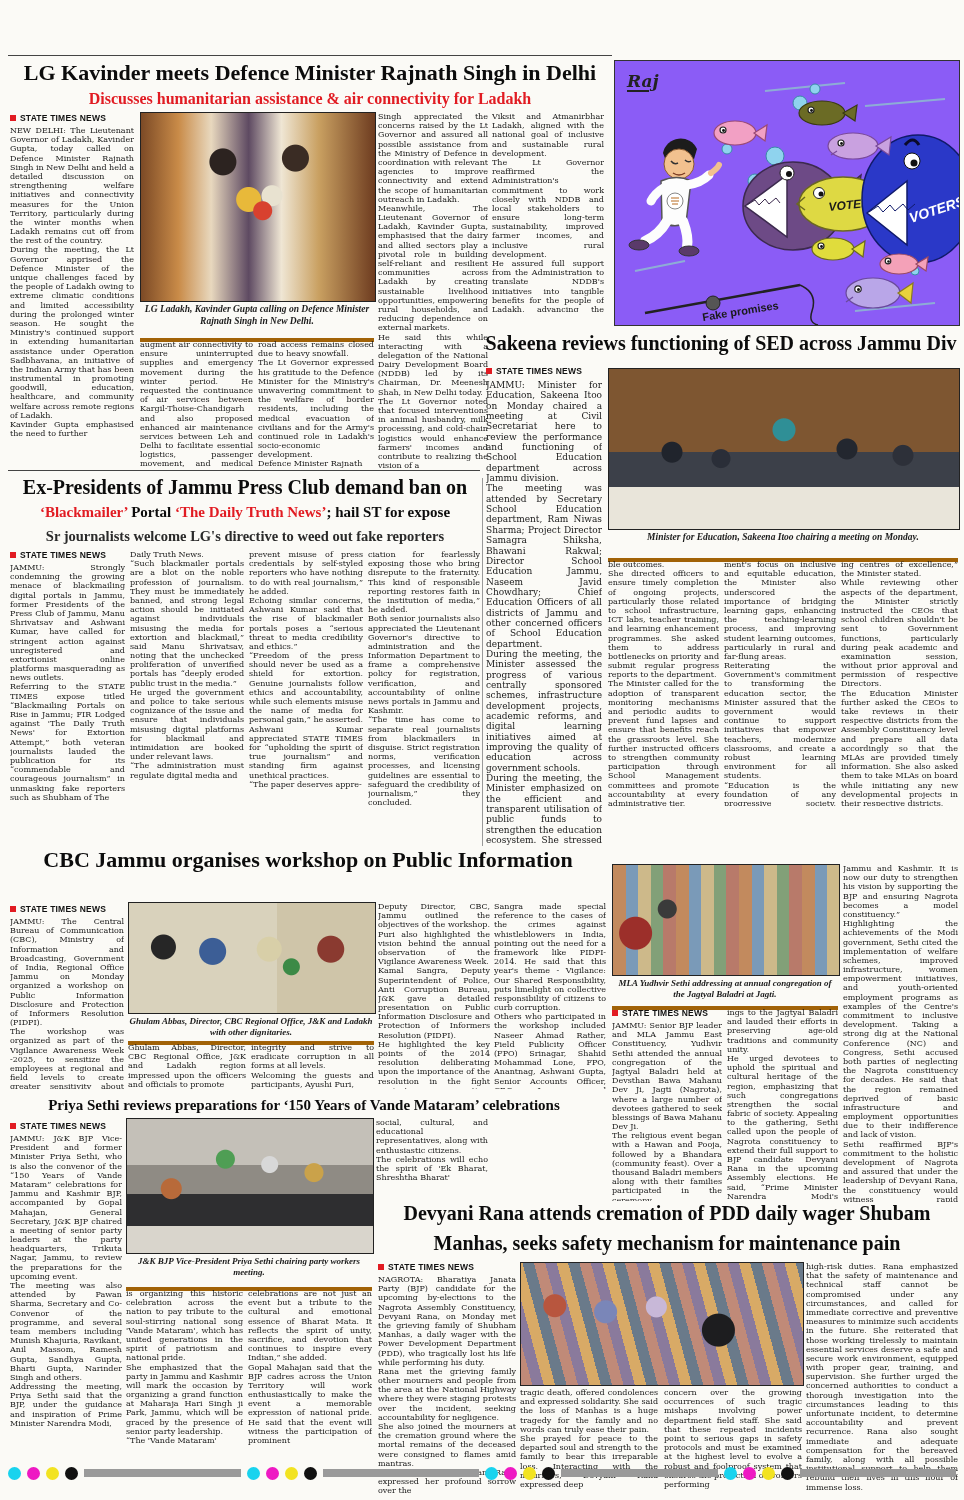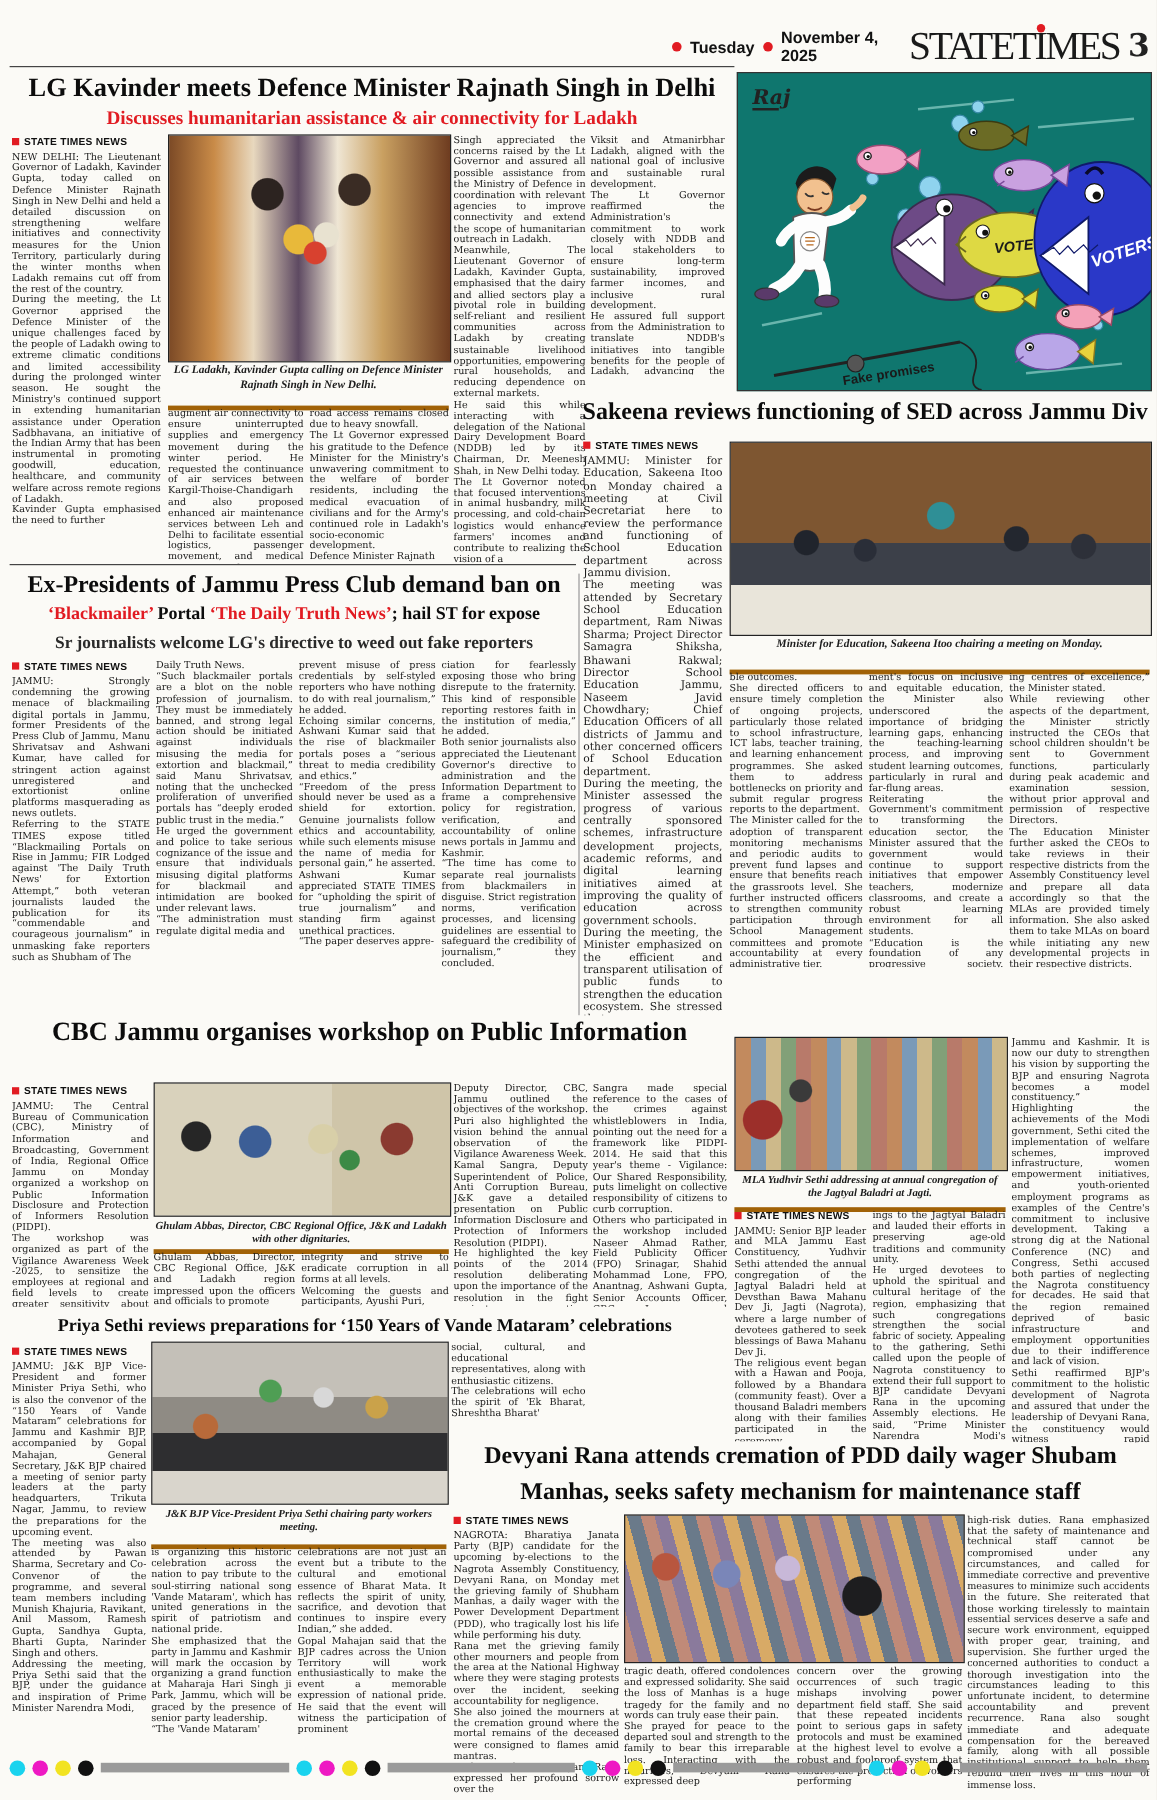--- a/index.html
+++ b/index.html
@@ -47,21 +47,21 @@
   #lg-rule-bot{left:8px;top:470px;width:472px;}
   .ph-lg{background:
     radial-gradient(circle at 52% 52%,#d8412f 0 9px,transparent 10px),
     radial-gradient(circle at 46% 46%,#e8b93a 0 12px,transparent 13px),
     radial-gradient(circle at 56% 44%,#e8e2d0 0 10px,transparent 11px),
     radial-gradient(circle at 35% 26%,#2c2320 0 13px,transparent 14px),
     radial-gradient(circle at 66% 24%,#3a2c24 0 13px,transparent 14px),
     linear-gradient(90deg,#7c4a26 0%,#c98b48 16%,#e8d8be 30%,#5e4a62 46%,#efe6d4 60%,#c9a061 76%,#6e3c20 100%);}
 
   
-  #cartoon{left:614px;top:60px;width:344px;height:264px;border:1px solid #333;background:#0f766e;}
+  #cartoon{left:614px;top:60px;width:344px;height:264px;border:1px solid #333;background:#8b5cf6;}
 
   
   #sk-h1{left:484px;top:324px;width:474px;height:39px;font-size:20px;line-height:38px;}
   #sk-kicker{left:486px;top:366px;}
   #sk-c1{left:486px;top:380px;width:116px;height:466px;font-size:9px;}
   #sk-photo{left:608px;top:368px;width:350px;height:160px;}
   #sk-caption{left:608px;top:530px;width:350px;height:26px;}
   #sk-c2{left:608px;top:560px;width:111px;height:246px;}
   #sk-c3{left:724px;top:560px;width:112px;height:246px;}
   #sk-c4{left:841px;top:560px;width:117px;height:246px;}
@@ -154,28 +154,20 @@
   #regmarks{left:8px;top:1464px;width:948px;height:18px;display:flex;align-items:center;gap:6px;}
   .reg-dot{width:13px;height:13px;border-radius:50%;flex:0 0 auto;}
   .reg-c{background:#19d3ee;} .reg-m{background:#ee19c3;} .reg-y{background:#f2e321;} .reg-k{background:#111;}
   .reg-bar{height:8px;background:#9a9a9a;flex:1 1 auto;}
 </style>
 </head>
 <body>
 
 <div id="page">
 
-  <div class="abs" id="masthead">
-    <span class="date-dot"></span>
-    <span class="date-txt">Tuesday</span>
-    <span class="date-dot"></span>
-    <span class="date-txt">November 4, 2025</span>
-    <span id="logo"><span>STATETIMES</span><span class="tittle"></span></span>
-    <span id="pageno">3</span>
-  </div>
 
   <div class="rule-h" id="lg-rule-top"></div>
   <div class="headline" id="lg-h1">LG Kavinder meets Defence Minister Rajnath Singh in Delhi</div>
   <div id="lg-sub">Discusses humanitarian assistance &amp; air connectivity for Ladakh</div>
   <div class="kicker" id="lg-kicker"><span class="sq"></span><span>STATE TIMES NEWS</span></div>
   <div class="col" id="lg-c1">NEW DELHI: The Lieutenant Governor of Ladakh, Kavinder Gupta, today called on Defence Minister Rajnath Singh in New Delhi and held a detailed discussion on strengthening welfare initiatives and connectivity measures for the Union Territory, particularly during the winter months when Ladakh remains cut off from the rest of the country.
 During the meeting, the Lt Governor apprised the Defence Minister of the unique challenges faced by the people of Ladakh owing to extreme climatic conditions and limited accessibility during the prolonged winter season. He sought the Ministry's continued support in extending humanitarian assistance under Operation Sadbhavana, an initiative of the Indian Army that has been instrumental in promoting goodwill, education, healthcare, and community welfare across remote regions of Ladakh.
 Kavinder Gupta emphasised the need to further</div>
   <div class="photo ph-lg" id="lg-photo"></div>
   <div class="caption" id="lg-caption">LG Ladakh, Kavinder Gupta calling on Defence Minister Rajnath Singh in New Delhi.</div>
@@ -390,21 +382,21 @@
   <div class="col" id="pr-c2">is organizing this historic celebration across the nation to pay tribute to the soul-stirring national song 'Vande Mataram', which has united generations in the spirit of patriotism and national pride.
 She emphasized that the party in Jammu and Kashmir will mark the occasion by organizing a grand function at Maharaja Hari Singh ji Park, Jammu, which will be graced by the presence of senior party leadership.
 “The 'Vande Mataram'</div>
   <div class="col" id="pr-c3">celebrations are not just an event but a tribute to the cultural and emotional essence of Bharat Mata. It reflects the spirit of unity, sacrifice, and devotion that continues to inspire every Indian,” she added.
 Gopal Mahajan said that the BJP cadres across the Union Territory will work enthusiastically to make the event a memorable expression of national pride. He said that the event will witness the participation of prominent</div>
   <div class="col" id="pr-c4">social, cultural, and educational representatives, along with enthusiastic citizens.
 The celebrations will echo the spirit of 'Ek Bharat, Shreshtha Bharat'</div>
 
   <div class="headline" id="dv-h1">
     <div>Devyani Rana attends cremation of PDD daily wager Shubam</div>
-    <div>Manhas, seeks safety mechanism for maintenance staff</div>
+    <div>Manhas, seeks safety mechanism for maintenance pain</div>
   </div>
   <div class="kicker" id="dv-kicker"><span class="sq"></span><span>STATE TIMES NEWS</span></div>
   <div class="col" id="dv-c1">NAGROTA: Bharatiya Janata Party (BJP) candidate for the upcoming by-elections to the Nagrota Assembly Constituency, Devyani Rana, on Monday met the grieving family of Shubham Manhas, a daily wager with the Power Development Department (PDD), who tragically lost his life while performing his duty.
 Rana met the grieving family other mourners and people from the area at the National Highway where they were staging protests over the incident, seeking accountability for negligence.
 She also joined the mourners at the cremation ground where the mortal remains of the deceased were consigned to flames amid mantras.
 At his residence, Devyani Rana expressed her profound sorrow over the</div>
   <div class="photo ph-dv" id="dv-photo"></div>
   <div class="col" id="dv-c2">tragic death, offered condolences and expressed solidarity. She said the loss of Manhas is a huge tragedy for the family and no words can truly ease their pain.
 She prayed for peace to the departed soul and strength to the family to bear this irreparable loss. Interacting with the mourners, Devyani Rana expressed deep</div>
   <div class="col" id="dv-c3">concern over the growing occurrences of such tragic mishaps involving power department field staff. She said that these repeated incidents point to serious gaps in safety protocols and must be examined at the highest level to evolve a robust and foolproof system that ensures the protection of workers performing</div>

